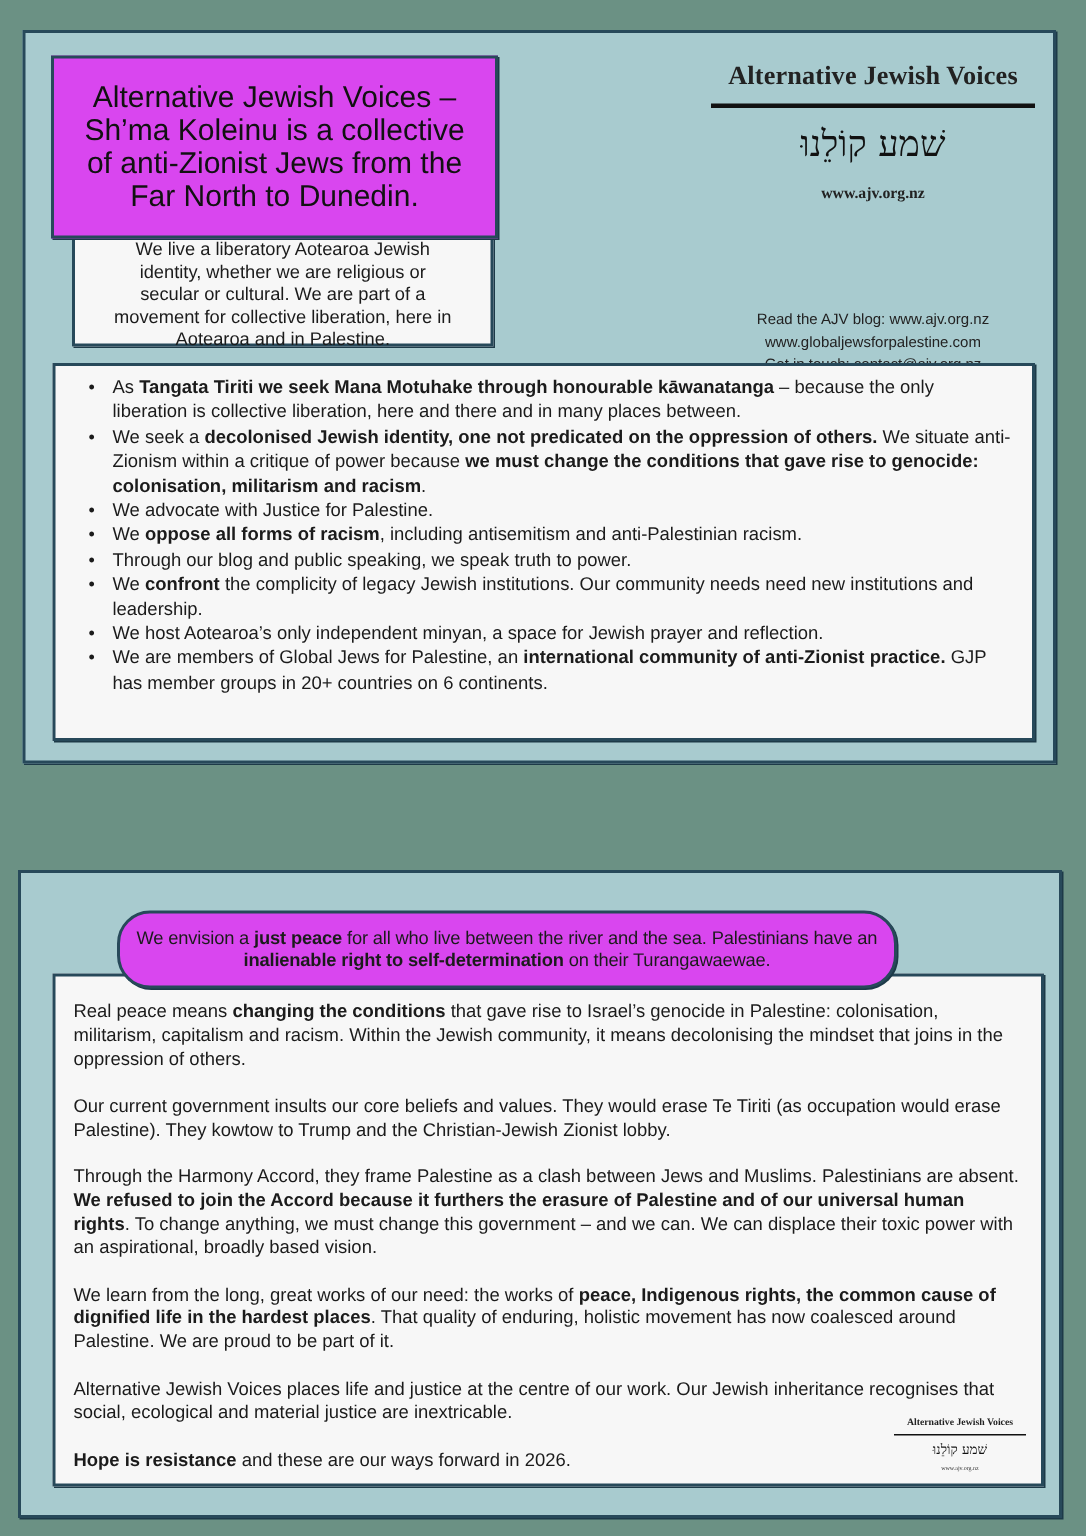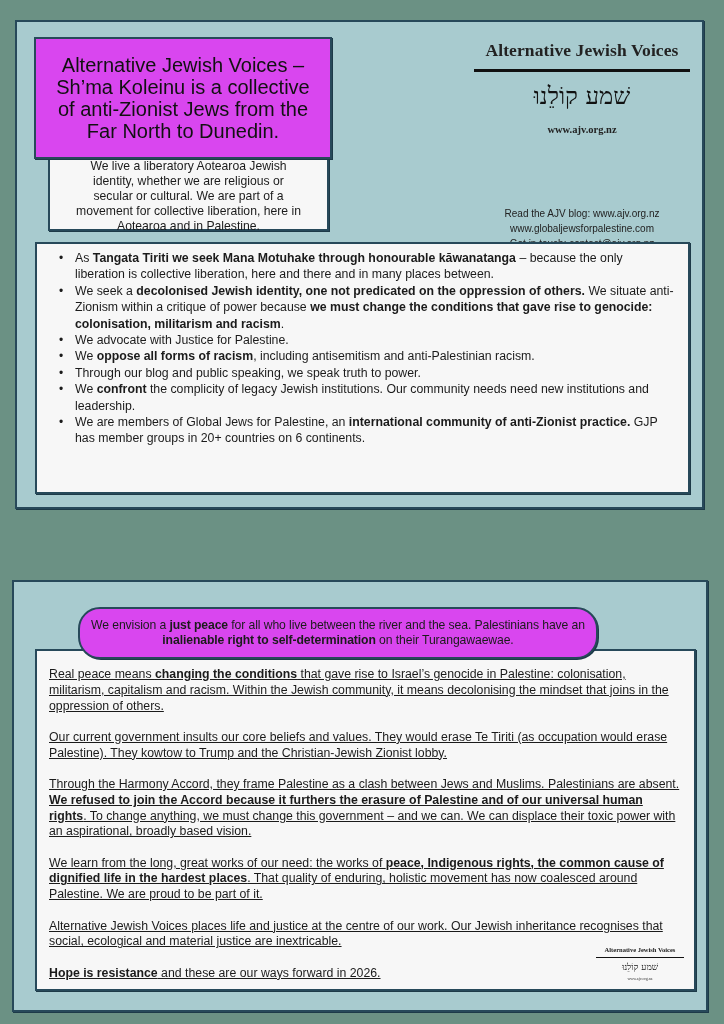--- a/index.html
+++ b/index.html
@@ -52,21 +52,21 @@
   #bullets-box ul { list-style: none; }
   #bullets-box li { position: relative; padding-left: 18px; font-size: 12.3px; line-height: 16.4px; color: #1b1b1b; }
   #bullets-box li::before { content: "\2022"; position: absolute; left: 2px; top: 0; font-size: 12px; }
   b { font-weight: bold; }
 
   
   #banner { left: 64px; top: 25px; width: 520px; height: 52px; z-index: 2;
     display: flex; align-items: center; justify-content: center; text-align: center; padding: 4px 10px; border-radius: 22px; }
   #banner .t { font-size: 12.2px; line-height: 15.5px; color: #1b1b1b; letter-spacing: -0.1px; }
   #body-box { left: 21px; top: 67px; width: 661px; height: 342px; z-index: 1; padding: 16px 12px 0 12px; }
-  #body-box p { font-size: 12.3px; line-height: 15.8px; color: #1b1b1b; margin-bottom: 15.5px; text-decoration: underline; }
+  #body-box p { font-size: 12.3px; line-height: 15.8px; color: #1b1b1b; margin-bottom: 15.5px; }
   #mini-logo { position: absolute; right: 10px; bottom: 8px; width: 88px; text-align: center; }
   #mini-logo .name { font-family: "Liberation Serif", "DejaVu Serif", serif; font-weight: bold; font-size: 6.5px; color: #222; }
   #mini-logo .rule { height: 1px; background: #111; margin: 4px 0 4px; }
   #mini-logo .hebrew { font-family: "DejaVu Serif", serif; font-size: 9px; direction: rtl; color: #111; }
   #mini-logo .url { font-family: "Liberation Serif", "DejaVu Serif", serif; font-size: 4px; margin-top: 4px; color: #333; }
 </style>
 </head>
 <body>
 
 <section class="panel" id="panel-1">
@@ -91,20 +91,21 @@
   </div>
 
   <div class="white" id="bullets-box">
     <ul>
       <li><span>As </span><b>Tangata Tiriti we seek Mana Motuhake through honourable kāwanatanga</b><span> – because the only liberation is collective liberation, here and there and in many places between.</span></li>
       <li><span>We seek a </span><b>decolonised Jewish identity, one not predicated on the oppression of others.</b><span> We situate anti-Zionism within a critique of power because </span><b>we must change the conditions that gave rise to genocide: colonisation, militarism and racism</b><span>.</span></li>
       <li><span>We advocate with Justice for Palestine.</span></li>
       <li><span>We </span><b>oppose all forms of racism</b><span>, including antisemitism and anti-Palestinian racism.</span></li>
       <li><span>Through our blog and public speaking, we speak truth to power.</span></li>
       <li><span>We </span><b>confront</b><span> the complicity of legacy Jewish institutions. Our community needs need new institutions and leadership.</span></li>
+      <li><span>We host Aotearoa’s only independent minyan, a space for Jewish prayer and reflection.</span></li>
       <li><span>We are members of Global Jews for Palestine, an </span><b>international community of anti-Zionist practice.</b><span> GJP has member groups in 20+ countries on 6 continents.</span></li>
     </ul>
   </div>
 </section>
 
 <section class="panel" id="panel-2">
   <div class="yellow" id="banner">
     <div class="t"><span>We envision a </span><b>just peace</b><span> for all who live between the river and the sea. Palestinians have an </span><b>inalienable right to self-determination</b><span> on their Turangawaewae.</span></div>
   </div>
 

